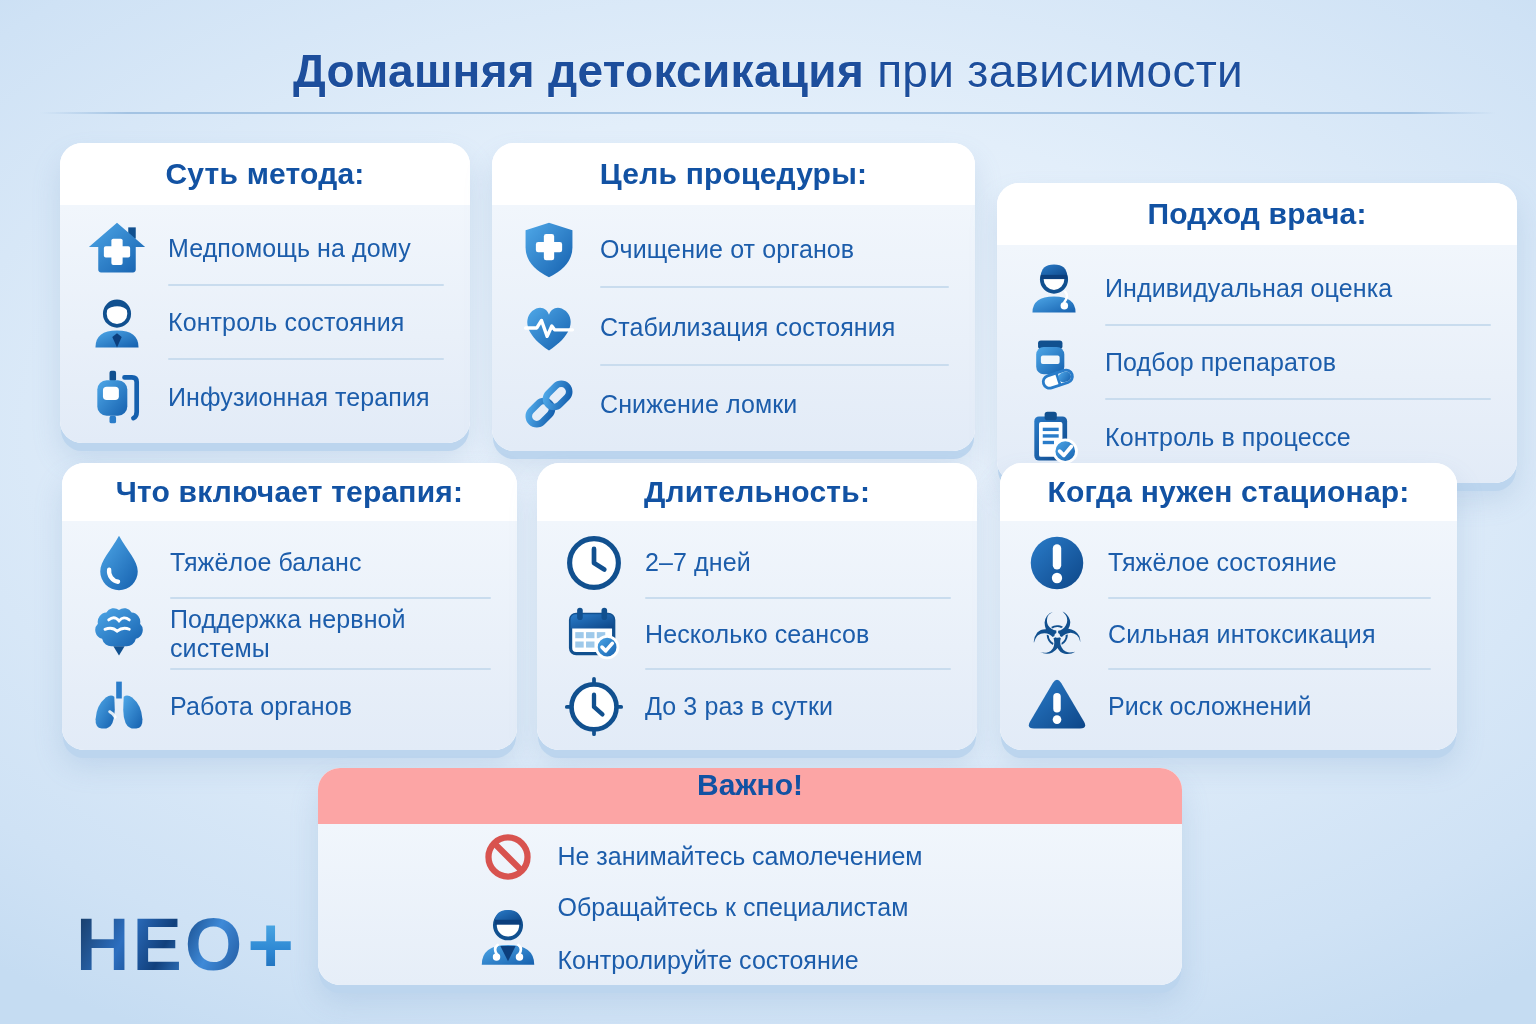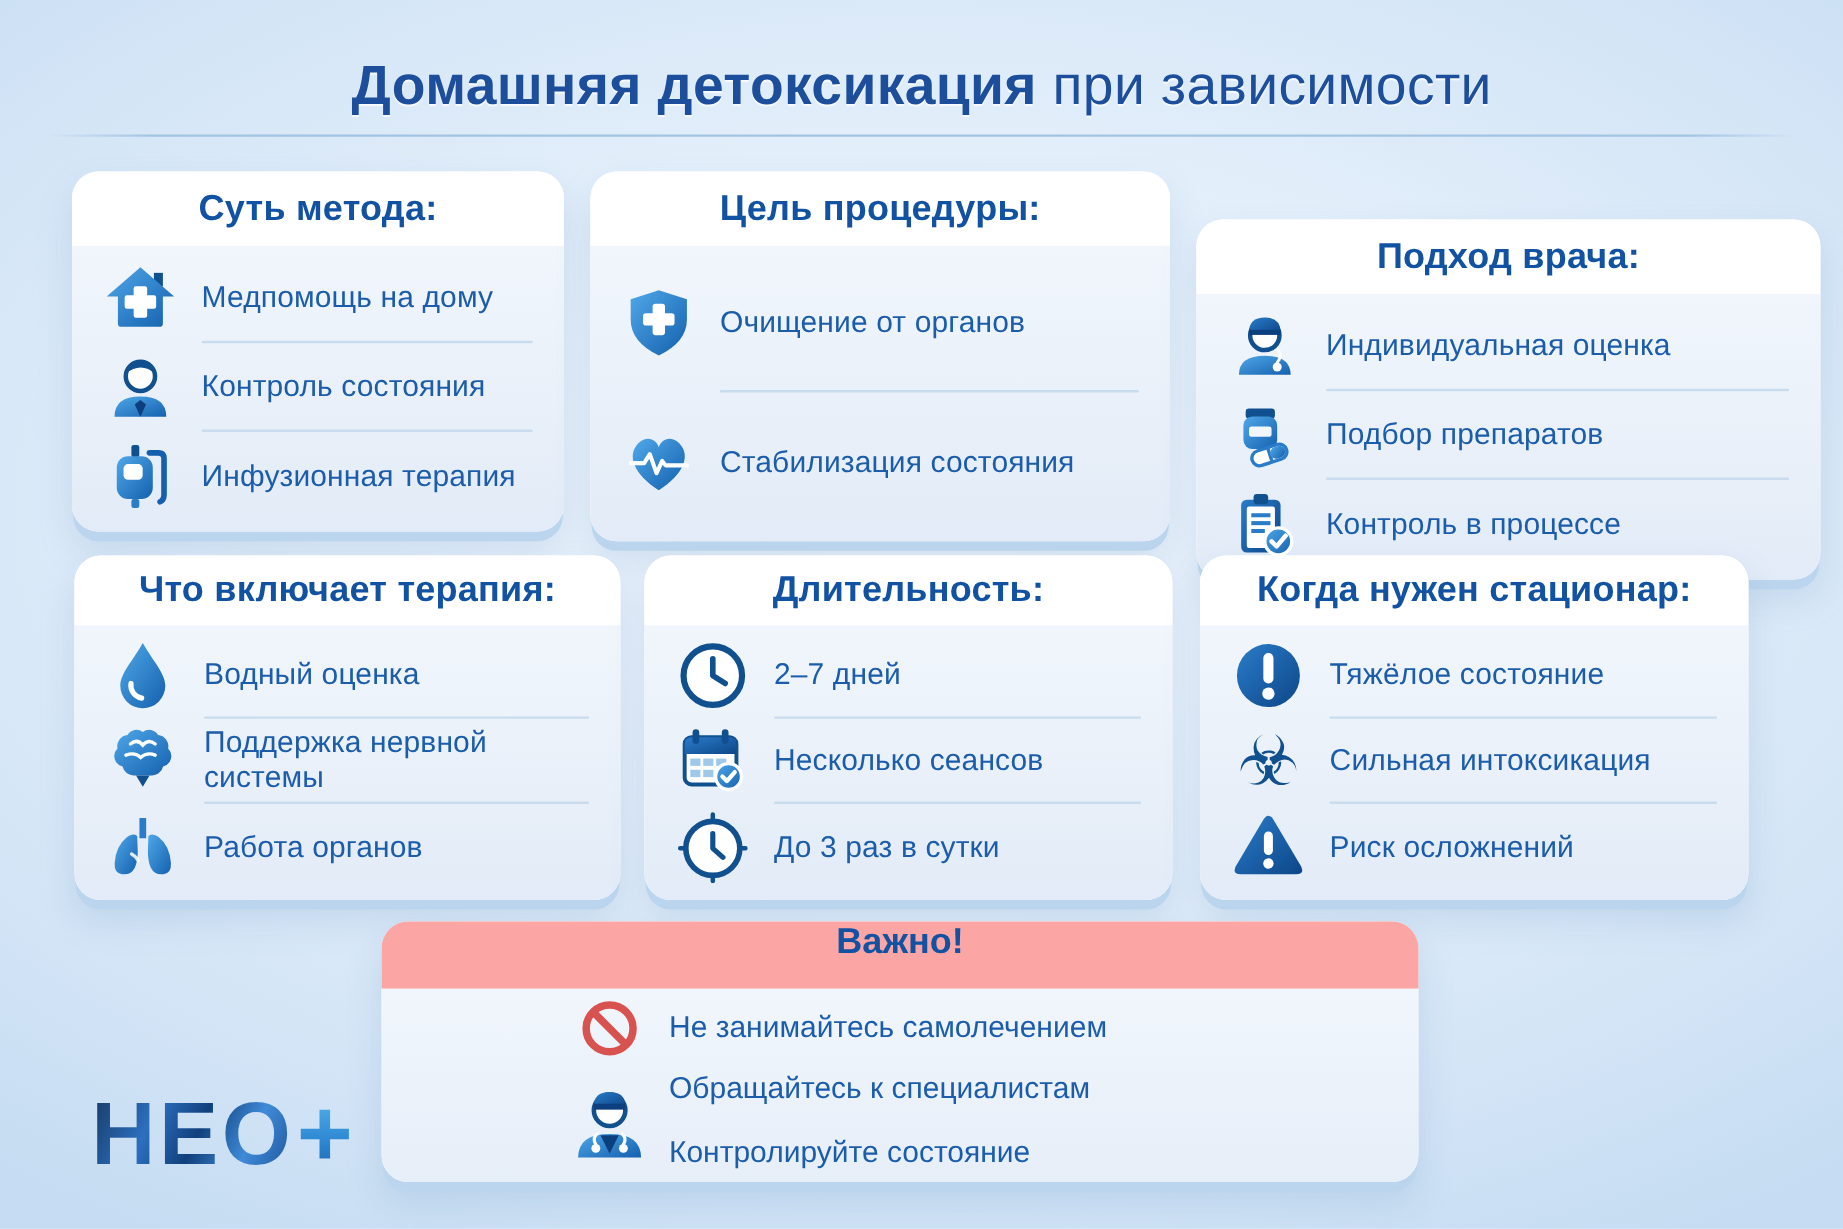--- a/index.html
+++ b/index.html
@@ -182,20 +182,31 @@
       </div>
       <div class="item">
         <span class="ic">
           <svg viewBox="0 0 64 64">
               <path d="M32 57 C10 43 3 26 14 15 C22 8 30 12 32 19 C34 12 42 8 50 15 C61 26 54 43 32 57 Z" fill="url(#gB)"></path>
               <path d="M7 33 h12 l5 -8 6 17 5 -11 3 4 h19" fill="none" stroke="#fff" stroke-width="3.6" stroke-linejoin="round" stroke-linecap="round"></path>
             </svg>
         </span>
         <span class="lbl">Стабилизация состояния</span>
       </div>
+      <div class="item">
+        <span class="ic">
+          <svg viewBox="0 0 64 64">
+              <g transform="rotate(-45 32 32)" fill="none" stroke="url(#gB)" stroke-width="7">
+                <rect x="5" y="23.5" width="28" height="17" rx="8.5"></rect>
+                <rect x="31" y="23.5" width="28" height="17" rx="8.5"></rect>
+              </g>
+            </svg>
+        </span>
+        <span class="lbl">Снижение ломки</span>
+      </div>
     </div>
   </div>
 
   <div class="card" id="card2">
     <div class="card-header">
         <span class="h">Подход врача:</span>
       </div>
     <div class="card-body">
       <div class="item">
         <span class="ic">
@@ -248,21 +259,21 @@
         <span class="h">Что включает терапия:</span>
       </div>
     <div class="card-body">
       <div class="item">
         <span class="ic">
           <svg viewBox="0 0 64 64">
               <path d="M32 3 C23 19 12 30 12 41 a20 20 0 0 0 40 0 C52 30 41 19 32 3 Z" fill="url(#gB)"></path>
               <path d="M21.5 39 a11.5 11.5 0 0 0 9.5 13" stroke="#fff" stroke-width="4.6" fill="none" stroke-linecap="round"></path>
             </svg>
         </span>
-        <span class="lbl">Водный оценка</span>
+        <span class="lbl">Тяжёлое баланс</span>
       </div>
       <div class="item">
         <span class="ic">
           <svg viewBox="0 0 64 64">
               <path d="M14 37 a9.5 9.5 0 0 1 -4.5 -16 a10 10 0 0 1 9 -12 a9 9 0 0 1 13.5 -2.5 a9 9 0 0 1 13.5 2.5 a10 10 0 0 1 9 12 a9.5 9.5 0 0 1 -4.5 16 a10 10 0 0 1 -11 8 h-14 a10 10 0 0 1 -11 -8 Z" fill="url(#gB)"></path>
               <path d="M26 45 l6 10 6 -10 Z" fill="#11508f"></path>
               <path d="M21 17 q6 -5 11 1 q5 -6 11 -1 M17 27 q8 -3 13 2 q6 -5 13 -2" stroke="#fff" stroke-width="3" fill="none" stroke-linecap="round"></path>
             </svg>
         </span>
         <span class="lbl">Поддержка нервной системы</span>

